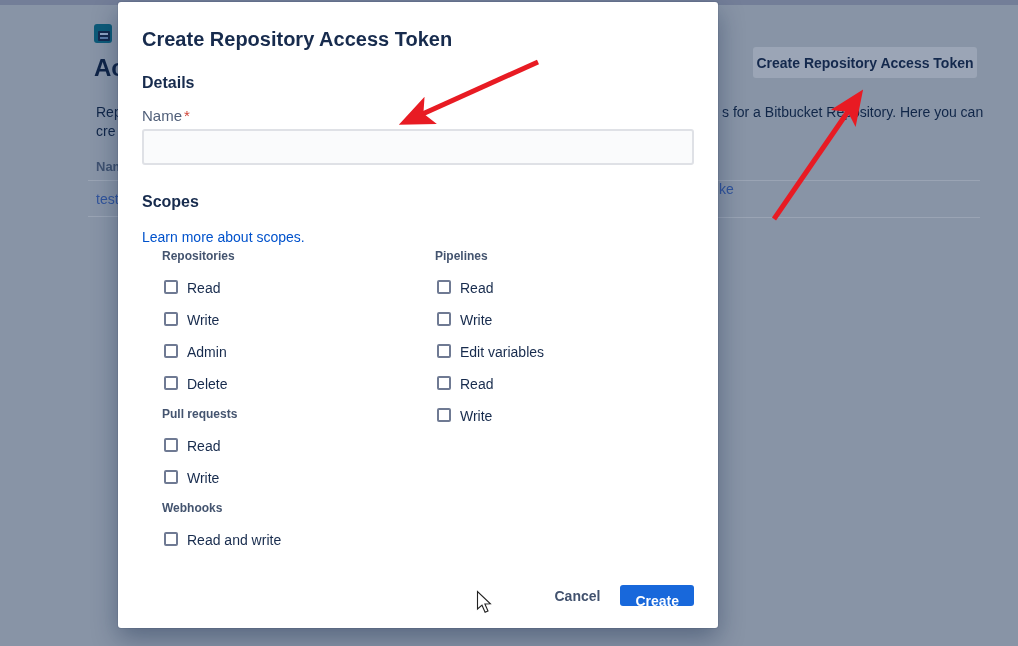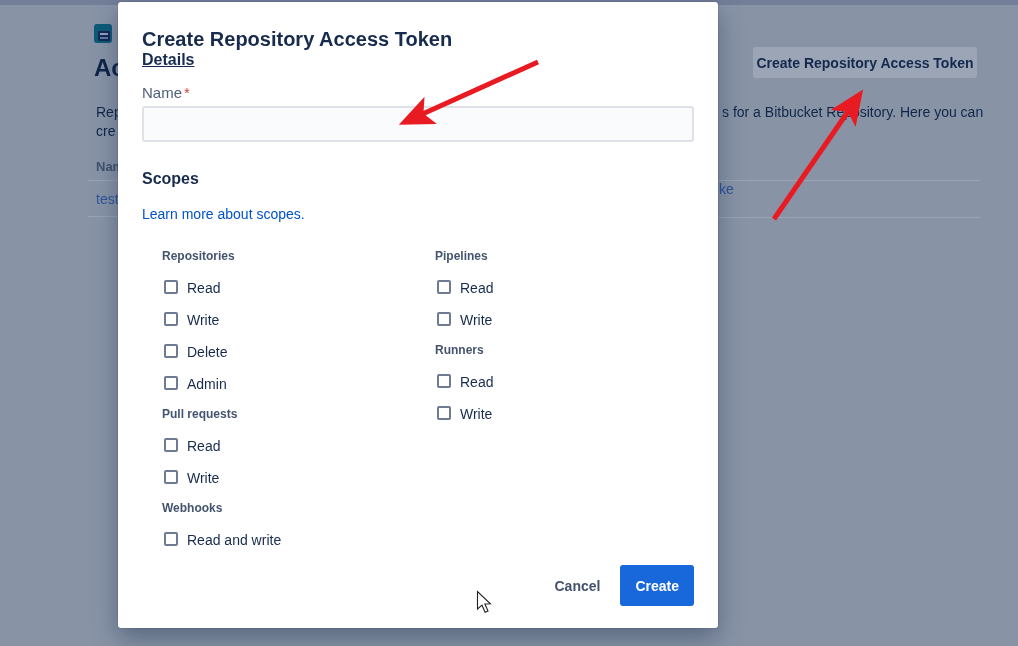--- a/index.html
+++ b/index.html
@@ -41,39 +41,39 @@
   .bg-link{position:absolute;font-size:14px;color:var(--dim-link-blue);white-space:nowrap;cursor:pointer;}
   .bg-link.name{left:96px;top:191px;}
   .bg-link.revoke{left:719px;top:181px;}
 
   
   .modal{position:absolute;left:118px;top:2px;width:600px;height:626px;background:#fff;border-radius:3px;
     box-shadow:0 0 0 1px rgba(9,30,66,.08),0 10px 26px rgba(9,30,66,.38);}
   .modal-inner{position:relative;width:100%;height:100%;padding:24px;}
   .m-title{font-size:20px;font-weight:600;color:var(--title-navy);margin-top:2px;}
   .m-h2{font-size:16px;font-weight:600;color:var(--title-navy);}
-  .m-h2.details{text-decoration:underline;}
+  .m-h2.details{margin-top:23px;}
   .m-h2.scopes{margin-top:28px;}
   .field-label{margin-top:15px;font-size:15px;font-weight:400;color:#505f79;}
   .req{color:#d04437;margin-left:2px;}
   .name-input{display:block;margin-top:5px;width:552px;height:36px;background:#fafbfc;
     border:2px solid #dfe1e6;border-radius:3px;font-size:14px;color:var(--title-navy);padding:0 8px;outline:none;}
   .learn-link{display:inline-block;margin-top:18px;font-size:14px;color:var(--link-blue);text-decoration:none;cursor:pointer;}
   .scopes-area{position:absolute;left:0;top:248px;width:600px;}
   .scope-col{position:absolute;top:0;width:260px;}
   .scope-col.c1{left:44px;}
   .scope-col.c2{left:317px;}
   .scope-group-label{font-size:12px;line-height:12px;font-weight:700;color:#44546f;margin:16px 0 18px;}
   .scope-col .scope-group:first-child .scope-group-label{margin-top:0;}
   .cb-row{display:flex;align-items:flex-start;gap:9px;height:16px;margin-bottom:16px;padding-left:2px;cursor:pointer;}
   .cb-box{width:14px;height:14px;border:2px solid #6f7a93;border-radius:2px;background:#fff;flex:0 0 auto;}
   .cb-label{font-size:14px;color:var(--title-navy);line-height:16px;}
   .m-footer{position:absolute;right:24px;bottom:22px;display:flex;align-items:center;gap:20px;}
   .btn-cancel{background:none;border:none;font-family:inherit;font-size:14px;font-weight:700;color:#42526e;cursor:pointer;}
-  .btn-create{background:var(--accent-blue);border:none;border-radius:3px;height:41px;padding:8px 15px;
+  .btn-create{background:var(--accent-blue);border:none;border-radius:3px;height:21px;padding:8px 15px;
     font-family:inherit;font-size:14px;font-weight:700;color:#fff;cursor:pointer;}
 
   
   .anno{position:absolute;inset:0;pointer-events:none;z-index:50;}
 </style>
 </head>
 <body>
 
 <div class="stage">
 
@@ -124,26 +124,26 @@
             <label class="cb-row">
               <span class="cb-box"></span>
               <span class="cb-label">Read</span>
             </label>
             <label class="cb-row">
               <span class="cb-box"></span>
               <span class="cb-label">Write</span>
             </label>
             <label class="cb-row">
               <span class="cb-box"></span>
+              <span class="cb-label">Admin</span>
+            </label>
+            <label class="cb-row">
+              <span class="cb-box"></span>
               <span class="cb-label">Delete</span>
             </label>
-            <label class="cb-row">
-              <span class="cb-box"></span>
-              <span class="cb-label">Admin</span>
-            </label>
           </div>
           <div class="scope-group">
             <div class="scope-group-label">Pull requests</div>
             <label class="cb-row">
               <span class="cb-box"></span>
               <span class="cb-label">Read</span>
             </label>
             <label class="cb-row">
               <span class="cb-box"></span>
               <span class="cb-label">Write</span>
@@ -162,23 +162,26 @@
           <div class="scope-group">
             <div class="scope-group-label">Pipelines</div>
             <label class="cb-row">
               <span class="cb-box"></span>
               <span class="cb-label">Read</span>
             </label>
             <label class="cb-row">
               <span class="cb-box"></span>
               <span class="cb-label">Write</span>
             </label>
-          </div>
-          <div class="scope-group">
-            <div class="scope-group-label">Runners</div>
+            <label class="cb-row">
+              <span class="cb-box"></span>
+              <span class="cb-label">Edit variables</span>
+            </label>
+          </div>
+          <div class="scope-group">
             <label class="cb-row">
               <span class="cb-box"></span>
               <span class="cb-label">Read</span>
             </label>
             <label class="cb-row">
               <span class="cb-box"></span>
               <span class="cb-label">Write</span>
             </label>
           </div>
         </div>

